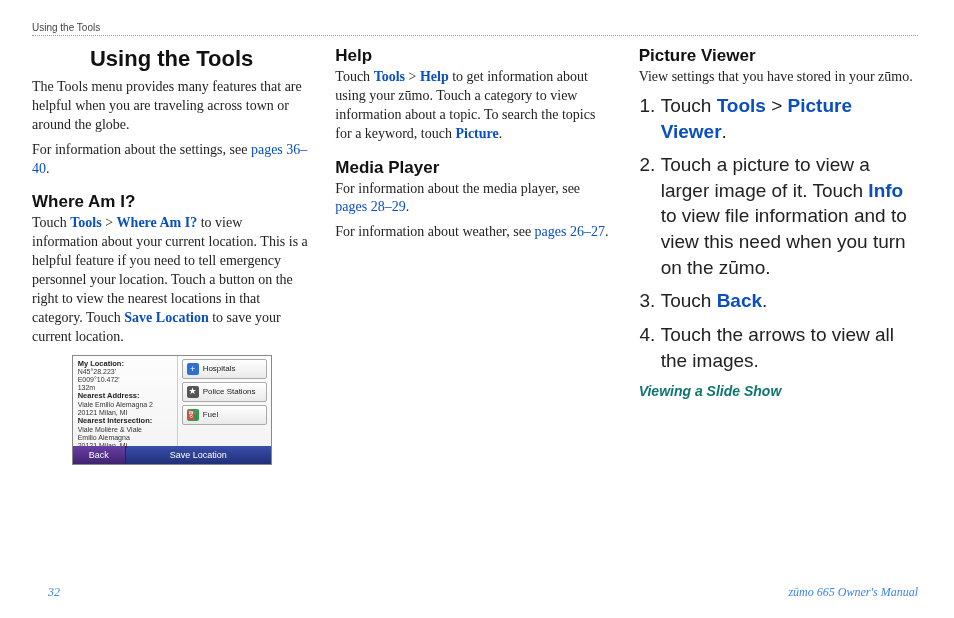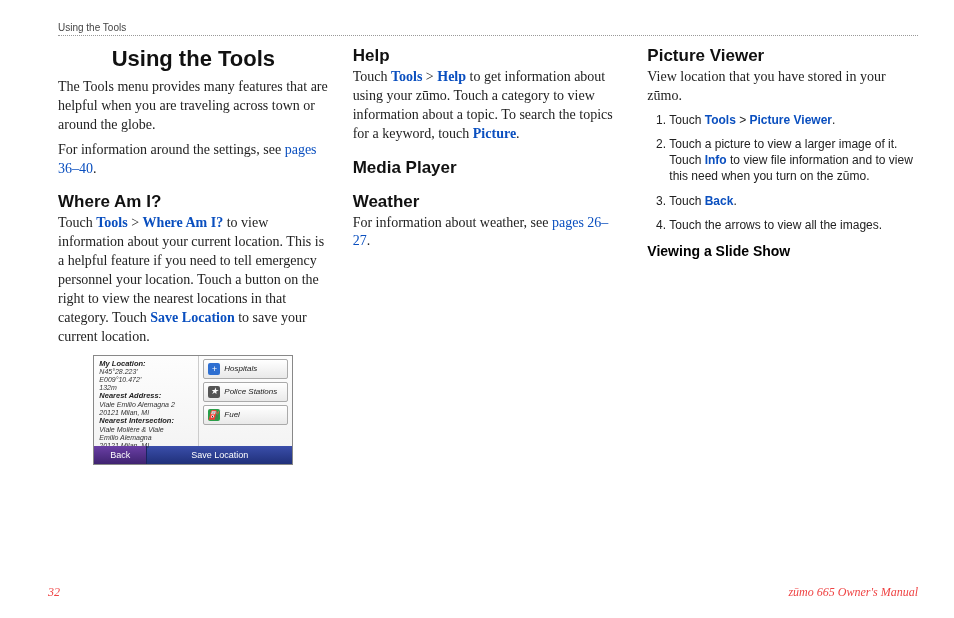--- a/index.html
+++ b/index.html
@@ -9,21 +9,21 @@
     height: 618px;
     background: #fff;
     font-family: "Times New Roman", Times, serif;
     color: #222;
   }
   .page {
     position: relative;
     box-sizing: border-box;
     width: 954px;
     height: 618px;
-    padding: 22px 36px 20px 58px;
+    padding: 22px 36px 20px 32px;
   }
   .running-head {
     font-family: Arial, Helvetica, sans-serif;
     font-size: 10px;
     color: #444;
     margin-bottom: 2px;
   }
   .dotted-rule {
     border: none;
     border-top: 1px dotted #999;
@@ -50,34 +50,35 @@
     font-weight: bold;
     font-size: 17px;
     margin: 14px 0 2px 0;
     color: #111;
   }
   h3.subsection {
     font-family: Arial, Helvetica, sans-serif;
     font-weight: bold;
     font-size: 14px;
     margin: 10px 0 2px 0;
-    color: #000000;
+    color: #0f766e;
+    font-style: italic;
   }
   p.body {
     font-size: 14px;
     line-height: 1.35;
     margin: 0 0 6px 0;
     color: #222;
   }
   .link { color: #0a4fbf; }
   .kw   { color: #0a4fbf; font-weight: bold; }
   .gt   { color: #222; }
   ol.steps {
     font-family: Arial, Helvetica, sans-serif;
-    font-size: 12px;
+    font-size: 19px;
     color: #222;
     margin: 4px 4px 6px 0;
     padding-left: 22px;
   }
   ol.steps li {
     margin-bottom: 8px;
     line-height: 1.35;
   }
   ol.steps .kw { color: #0a4fbf; font-weight: bold; }
 
@@ -87,21 +88,20 @@
     width: 198px;
     border: 1px solid #888;
     font-family: Arial, Helvetica, sans-serif;
     font-size: 8px;
     color: #222;
     background: #fff;
   }
   .ds-body {
     display: flex;
     height: 90px;
-    font-style: italic;
   }
   .ds-left {
     flex: 1.05;
     padding: 4px 5px;
     border-right: 1px solid #ccc;
     line-height: 1.15;
     background: linear-gradient(#fdfdfd,#f4f4f4);
   }
   .ds-left .lbl { font-weight: bold; font-size: 7.5px; }
   .ds-left .val { font-size: 7px; color: #333; }
@@ -154,38 +154,38 @@
 
   .footer {
     position: absolute;
     left: 48px;
     right: 36px;
     bottom: 18px;
     display: flex;
     justify-content: space-between;
     font-style: italic;
     font-size: 12px;
-    color: #ef4444;
+    color: #3b82f6;
   }
 </style>
 </head>
 <body>
 
 <div class="page">
   <div class="running-head">Using the Tools</div>
   <hr class="dotted-rule">
 
   <div class="columns">
 
     <div class="col">
       <h1 class="main-title">Using the Tools</h1>
       <p class="body">The Tools menu provides many features that are helpful when you are traveling across town or around the globe.</p>
 
       <p class="body">
-        <span>For information around the settings, see </span><span class="link">pages 36–40</span><span>.</span>
+        <span>For information about the settings, see </span><span class="link">pages 36–40</span><span>.</span>
       </p>
 
       <h2 class="section">Where Am I?</h2>
       <p class="body">
         <span>Touch </span><span class="kw">Tools</span><span class="gt"> &gt; </span><span class="kw">Where Am I?</span><span> to view information about your current location. This is a helpful feature if you need to tell emergency personnel your location. Touch a button on the right to view the nearest locations in that category. Touch </span><span class="kw">Save Location</span><span> to save your current location.</span>
       </p>
 
       <div class="device-shot">
         <div class="ds-body">
           <div class="ds-left">
@@ -223,30 +223,32 @@
       </div>
     </div>
 
     <div class="col">
       <h2 class="section" style="margin-top:2px;">Help</h2>
       <p class="body">
         <span>Touch </span><span class="kw">Tools</span><span class="gt"> &gt; </span><span class="kw">Help</span><span> to get information about using your zūmo. Touch a category to view information about a topic. To search the topics for a keyword, touch </span><span class="kw">Picture</span><span>.</span>
       </p>
 
       <h2 class="section">Media Player</h2>
-
-      <h2 class="section">Weather</h2>
+      <p class="body">
+        <span>For information about the media player, see </span><span class="link">pages 28–29</span><span>.</span>
+      </p>
+
       <p class="body">
         <span>For information about weather, see </span><span class="link">pages 26–27</span><span>.</span>
       </p>
     </div>
 
     <div class="col">
       <h2 class="section" style="margin-top:2px;">Picture Viewer</h2>
-      <p class="body">View location that you have stored in your zūmo.</p>
+      <p class="body">View settings that you have stored in your zūmo.</p>
 
       <ol class="steps">
         <li>
           <span>Touch </span><span class="kw">Tools</span><span> &gt; </span><span class="kw">Picture Viewer</span><span>.</span>
         </li>
         <li>
           <span>Touch a picture to view a larger image of it. Touch </span><span class="kw">Info</span><span> to view file information and to view this need when you turn on the zūmo.</span>
         </li>
         <li>
           <span>Touch </span><span class="kw">Back</span><span>.</span>

